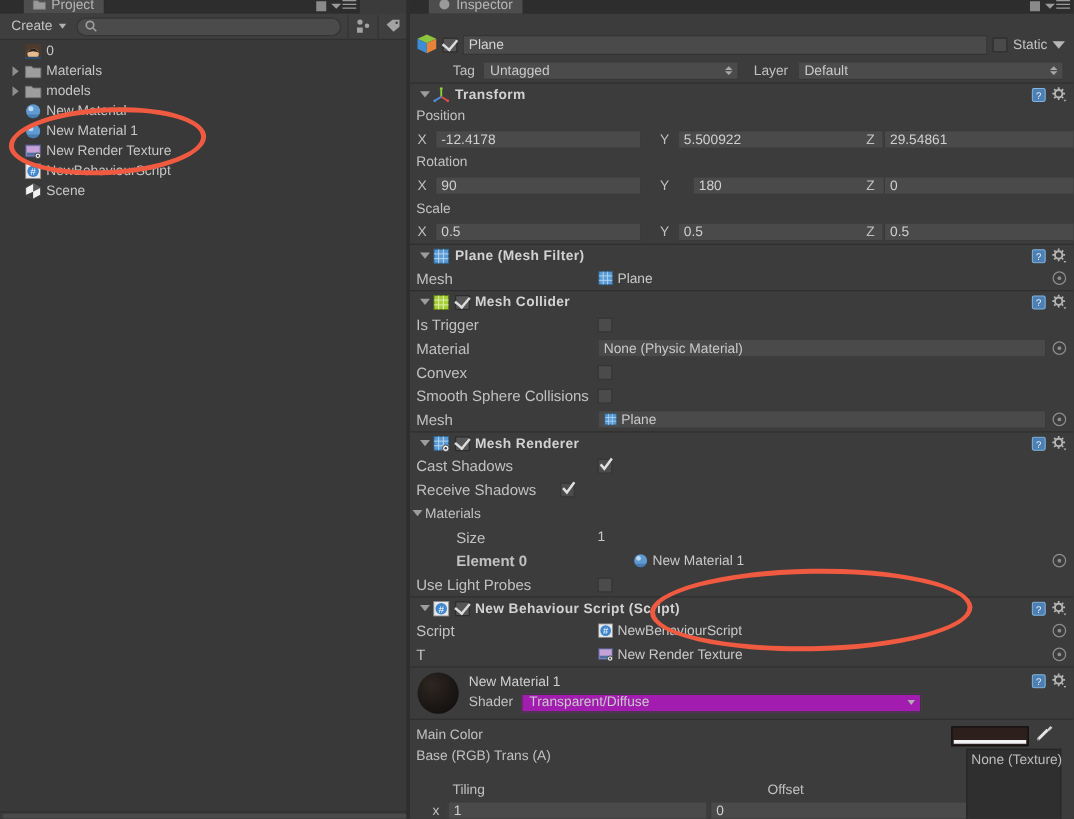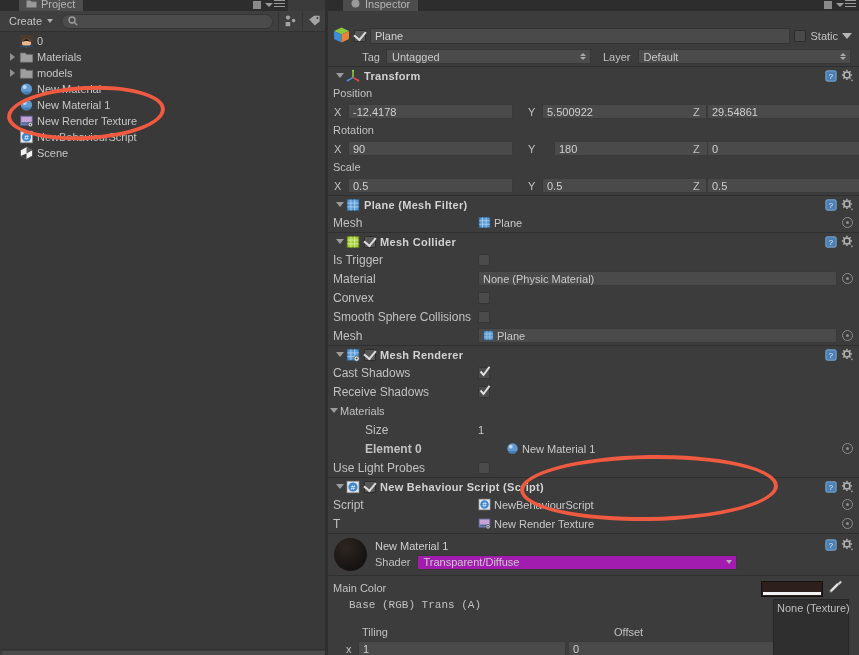--- a/index.html
+++ b/index.html
@@ -627,21 +627,21 @@
           </div>
           <div class="prow">
             <span class="plabel" style="width:150px;">Cast Shadows</span>
             <span class="tiny-cb " style="position:relative;">
               <svg width="12" height="12" viewBox="0 0 12 12" style="position:absolute;left:0;top:-2px">
                 <path d="M1.5 5.5 L4.5 9 L10.5 0.8" fill="none" stroke="#e0e0e0" stroke-width="2"></path>
               </svg>
             </span>
           </div>
           <div class="prow">
-            <span class="plabel" style="width:150px;">Receive Shadows</span>
+            <span class="plabel" style="width:120px;">Receive Shadows</span>
             <span class="tiny-cb " style="position:relative;">
               <svg width="12" height="12" viewBox="0 0 12 12" style="position:absolute;left:0;top:-2px">
                 <path d="M1.5 5.5 L4.5 9 L10.5 0.8" fill="none" stroke="#e0e0e0" stroke-width="2"></path>
               </svg>
             </span>
           </div>
           <div class="prow">
             <span class="foldout" style="margin-left:-1px;">
               <i></i>
             </span>
@@ -757,21 +757,21 @@
                     <line x1="9.1" y1="9.1" x2="10.3" y2="10.3"></line>
                     <line x1="10.3" y1="2.5" x2="9.1" y2="3.7"></line>
                     <line x1="3.7" y1="9.1" x2="2.5" y2="10.3"></line>
                   </g>
                   <path d="M10.6 11.6 l2.4 0 l-1.2 1.8z" fill="#b5b5b5"></path>
                 </svg></span>
             </span>
           </div>
           <div class="sep" style="position:relative;height:101px;">
             <div style="padding:6px 0 0 5px;font-size:11px;color:#c1c1c1;">Main Color</div>
-            <div style="padding:5px 0 0 21px;font-size:11px;color:#c1c1c1;font-family:Liberation Mono, monospace;">Base (RGB) Trans (A)</div>
+            <div style="padding:5px 0 0 5px;font-size:11px;color:#c1c1c1;">Base (RGB) Trans (A)</div>
             <div style="position:absolute;left:34px;top:50px;font-size:11px;color:#c1c1c1;">Tiling</div>
             <div style="position:absolute;left:242px;top:50px;font-size:11px;color:#c1c1c1;margin-left:44px;">Offset</div>
             <div style="position:absolute;left:18px;top:67px;font-size:11px;color:#c1c1c1;">x</div>
             <div class="field" style="position:absolute;left:30px;top:65px;width:208px;">1</div>
             <div class="field" style="position:absolute;left:240px;top:65px;width:208px;">0</div>
             <div style="position:absolute;left:18px;top:88px;font-size:11px;color:#c1c1c1;">y</div>
             <div class="field" style="position:absolute;left:30px;top:86px;width:208px;">1</div>
             <div class="field" style="position:absolute;left:240px;top:86px;width:208px;">0</div>
             <div class="colorswatch" style="position:absolute;right:36px;top:5px;width:62px;height:16px;background:#2d1f1c;">
               <div style="position:absolute;left:1px;right:1px;bottom:1px;height:3px;background:#f2f2f2;"></div>

